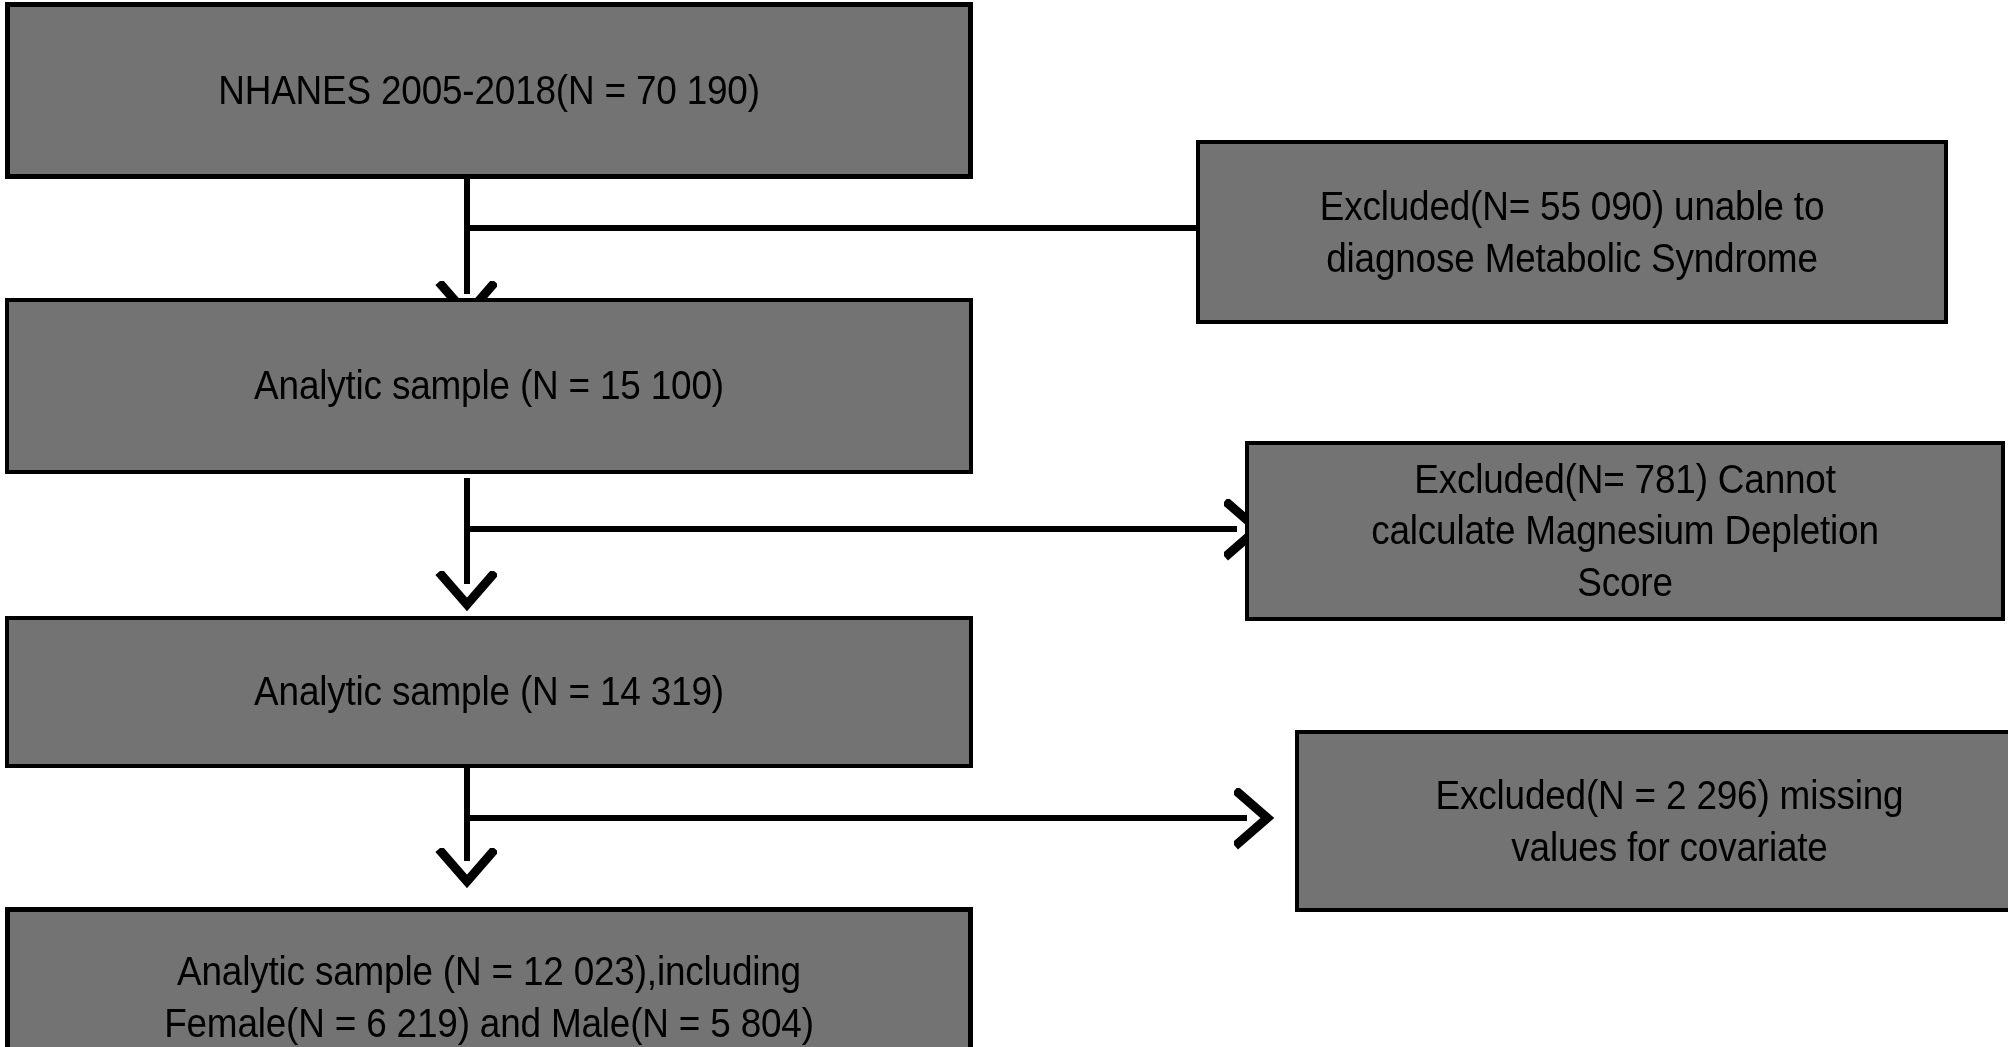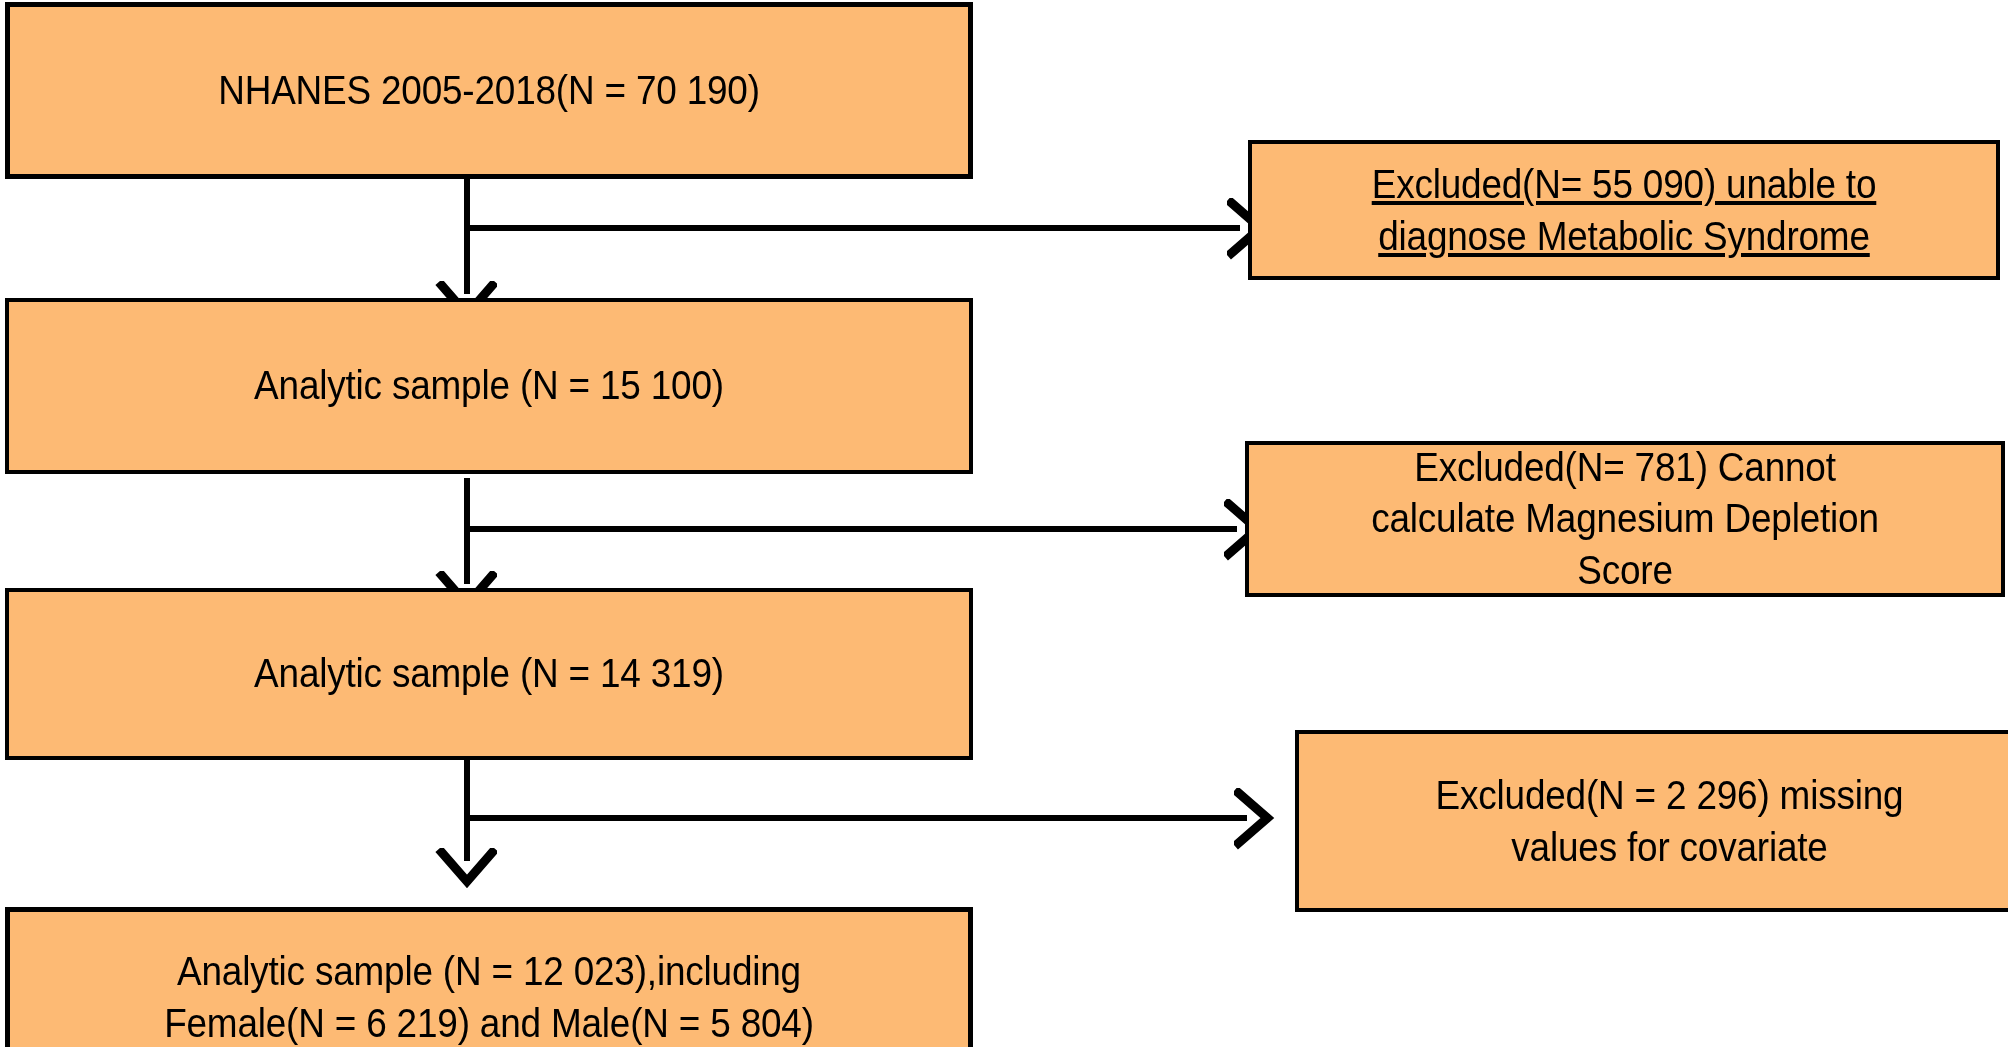--- a/index.html
+++ b/index.html
@@ -22,21 +22,21 @@
   #flow-svg {
     position: absolute;
     left: 0;
     top: 0;
     width: 2008px;
     height: 1047px;
   }
   .node-box {
     position: absolute;
     box-sizing: border-box;
-    background: #fdba74;
+    background: #737373;
     border: 5px solid #000000;
     display: flex;
     align-items: center;
     justify-content: center;
     text-align: center;
   }
   .node-box.thin {
     border-width: 4px;
   }
   .node-text {
@@ -96,35 +96,35 @@
   </svg>
 
   <div class="node-box" style="left:5px; top:2px; width:968px; height:177px;">
     <span class="node-text">NHANES 2005-2018(N = 70 190)</span>
   </div>
 
   <div class="node-box thin" style="left:5px; top:298px; width:968px; height:176px;">
     <span class="node-text">Analytic sample (N = 15 100)</span>
   </div>
 
-  <div class="node-box thin" style="left:5px; top:588px; width:968px; height:172px;">
+  <div class="node-box thin" style="left:5px; top:616px; width:968px; height:152px;">
     <span class="node-text">Analytic sample (N = 14 319)</span>
   </div>
 
   <div class="node-box" style="left:5px; top:907px; width:968px; height:180px;">
     <span class="node-text two-line">Analytic sample (N = 12 023),including
 Female(N = 6 219) and Male(N = 5 804)</span>
   </div>
 
-  <div class="node-box thin" style="left:1248px; top:140px; width:752px; height:140px;text-decoration:underline;">
+  <div class="node-box thin" style="left:1196px; top:140px; width:752px; height:184px;">
     <span class="node-text two-line">Excluded(N= 55 090) unable to
 diagnose Metabolic Syndrome</span>
   </div>
 
-  <div class="node-box thin" style="left:1245px; top:441px; width:760px; height:156px;">
+  <div class="node-box thin" style="left:1245px; top:441px; width:760px; height:180px;">
     <span class="node-text three-line">Excluded(N= 781) Cannot
 calculate Magnesium Depletion
 Score</span>
   </div>
 
   <div class="node-box thin" style="left:1295px; top:730px; width:749px; height:182px;">
     <span class="node-text two-line">Excluded(N = 2 296) missing
 values for covariate</span>
   </div>
 

